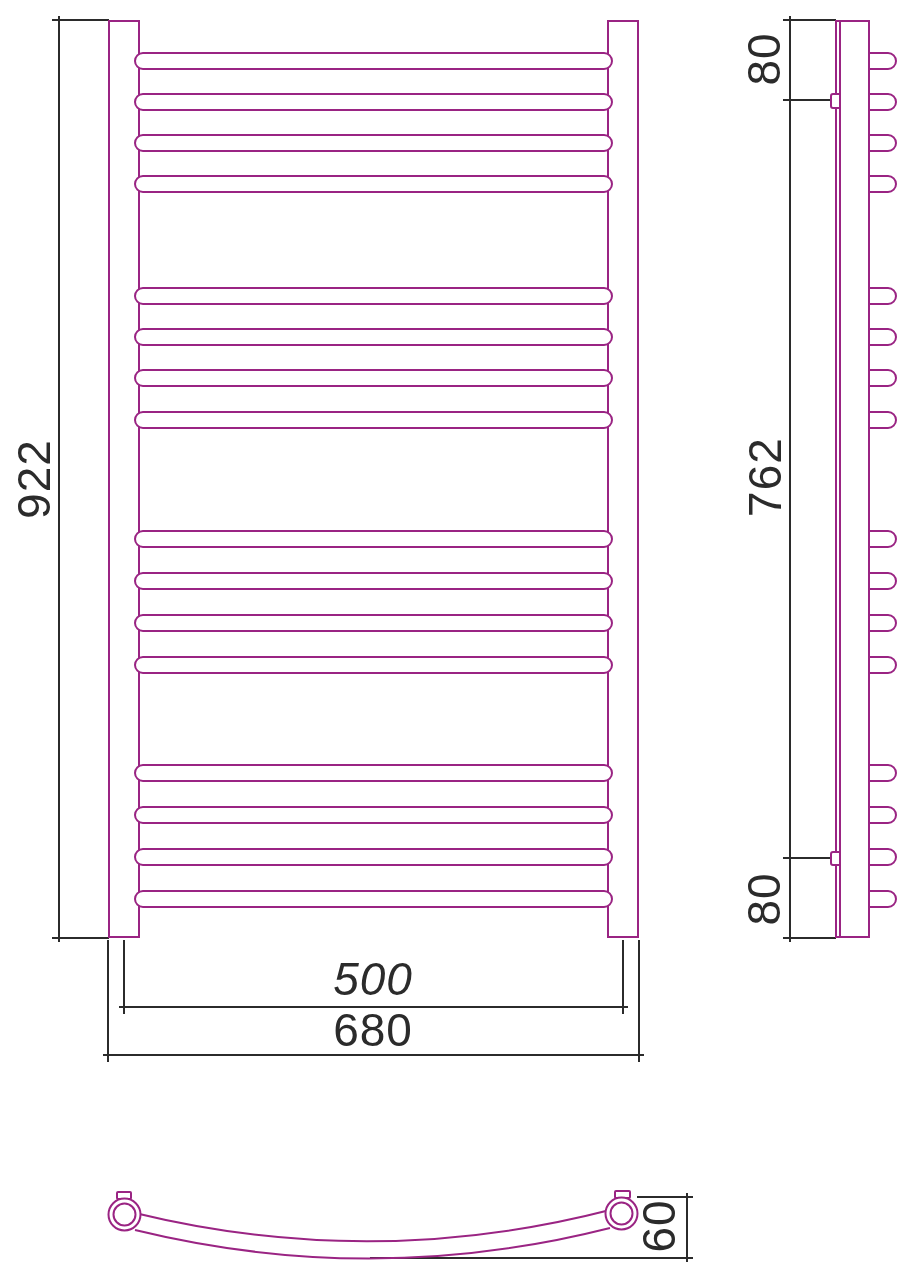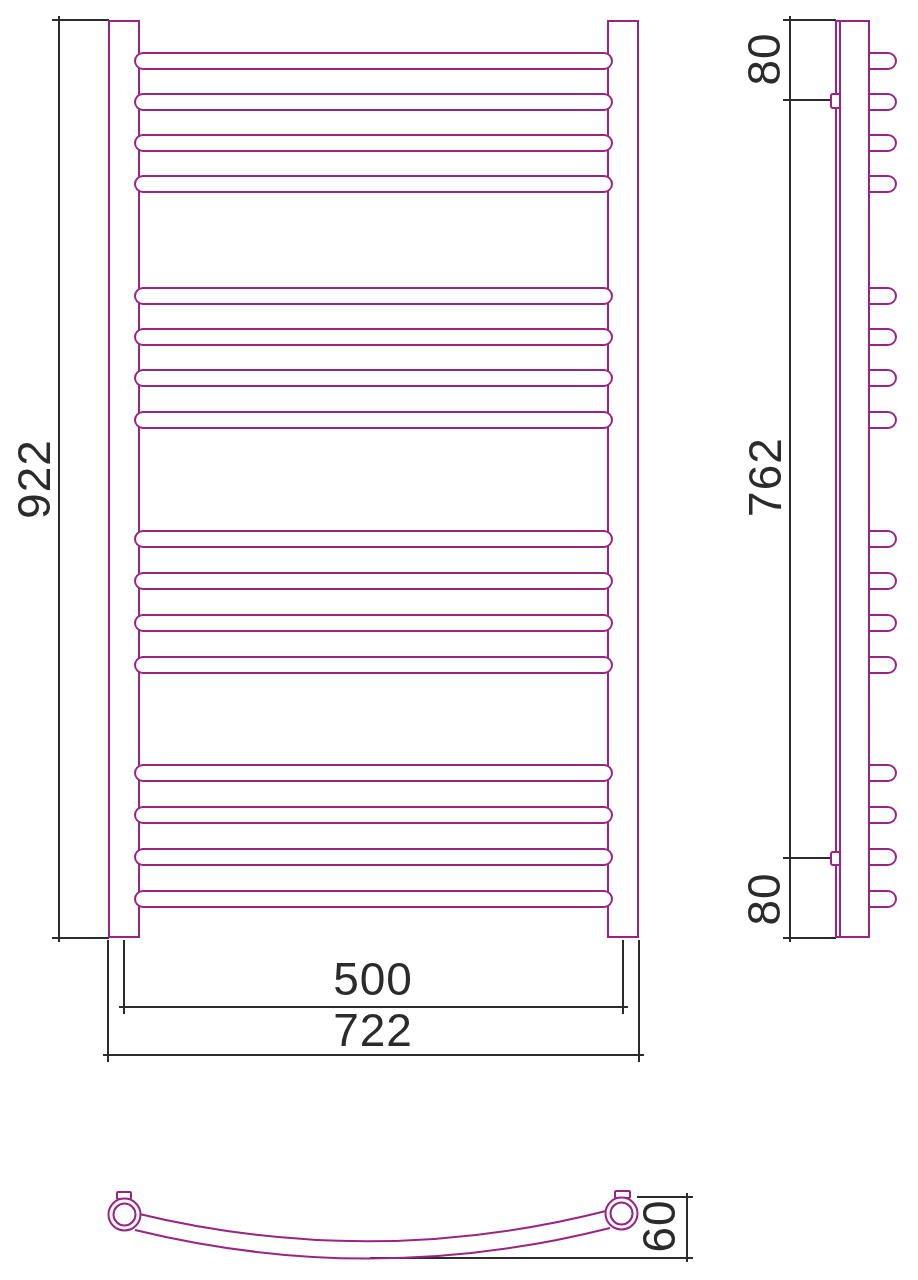--- a/index.html
+++ b/index.html
@@ -77,22 +77,22 @@
         <div class="front-bar" style="top: 848px;"></div>
         <div class="front-bar" style="top: 890px;"></div>
       </div>
 
     <div class="dl v" style="left:107px;top:940px;height:122px;"></div>
     <div class="dl v" style="left:123px;top:940px;height:74px;"></div>
     <div class="dl v" style="left:622px;top:940px;height:74px;"></div>
     <div class="dl v" style="left:638px;top:940px;height:122px;"></div>
     <div class="dl h" style="left:119px;top:1006px;width:509px;"></div>
     <div class="dl h" style="left:103px;top:1054px;width:541px;"></div>
-    <div class="dim-text" style="left:373px;top:979px;">500</div>
-    <div class="dim-text" style="left:373px;top:1030px;">722</div>
+    <div class="dim-text" style="left:373px;top:979px;font-style:italic;">500</div>
+    <div class="dim-text" style="left:373px;top:1030px;">680</div>
   </div>
 
   <div>
 
     <div class="dl v" style="left:789px;top:16px;height:926px;"></div>
     <div class="dl h" style="left:783px;top:19px;width:53px;"></div>
     <div class="dl h" style="left:783px;top:99px;width:50px;"></div>
     <div class="dl h" style="left:783px;top:857px;width:50px;"></div>
     <div class="dl h" style="left:783px;top:937px;width:53px;"></div>
     <div class="dim-text rot" style="left:764px;top:59px;">80</div>

